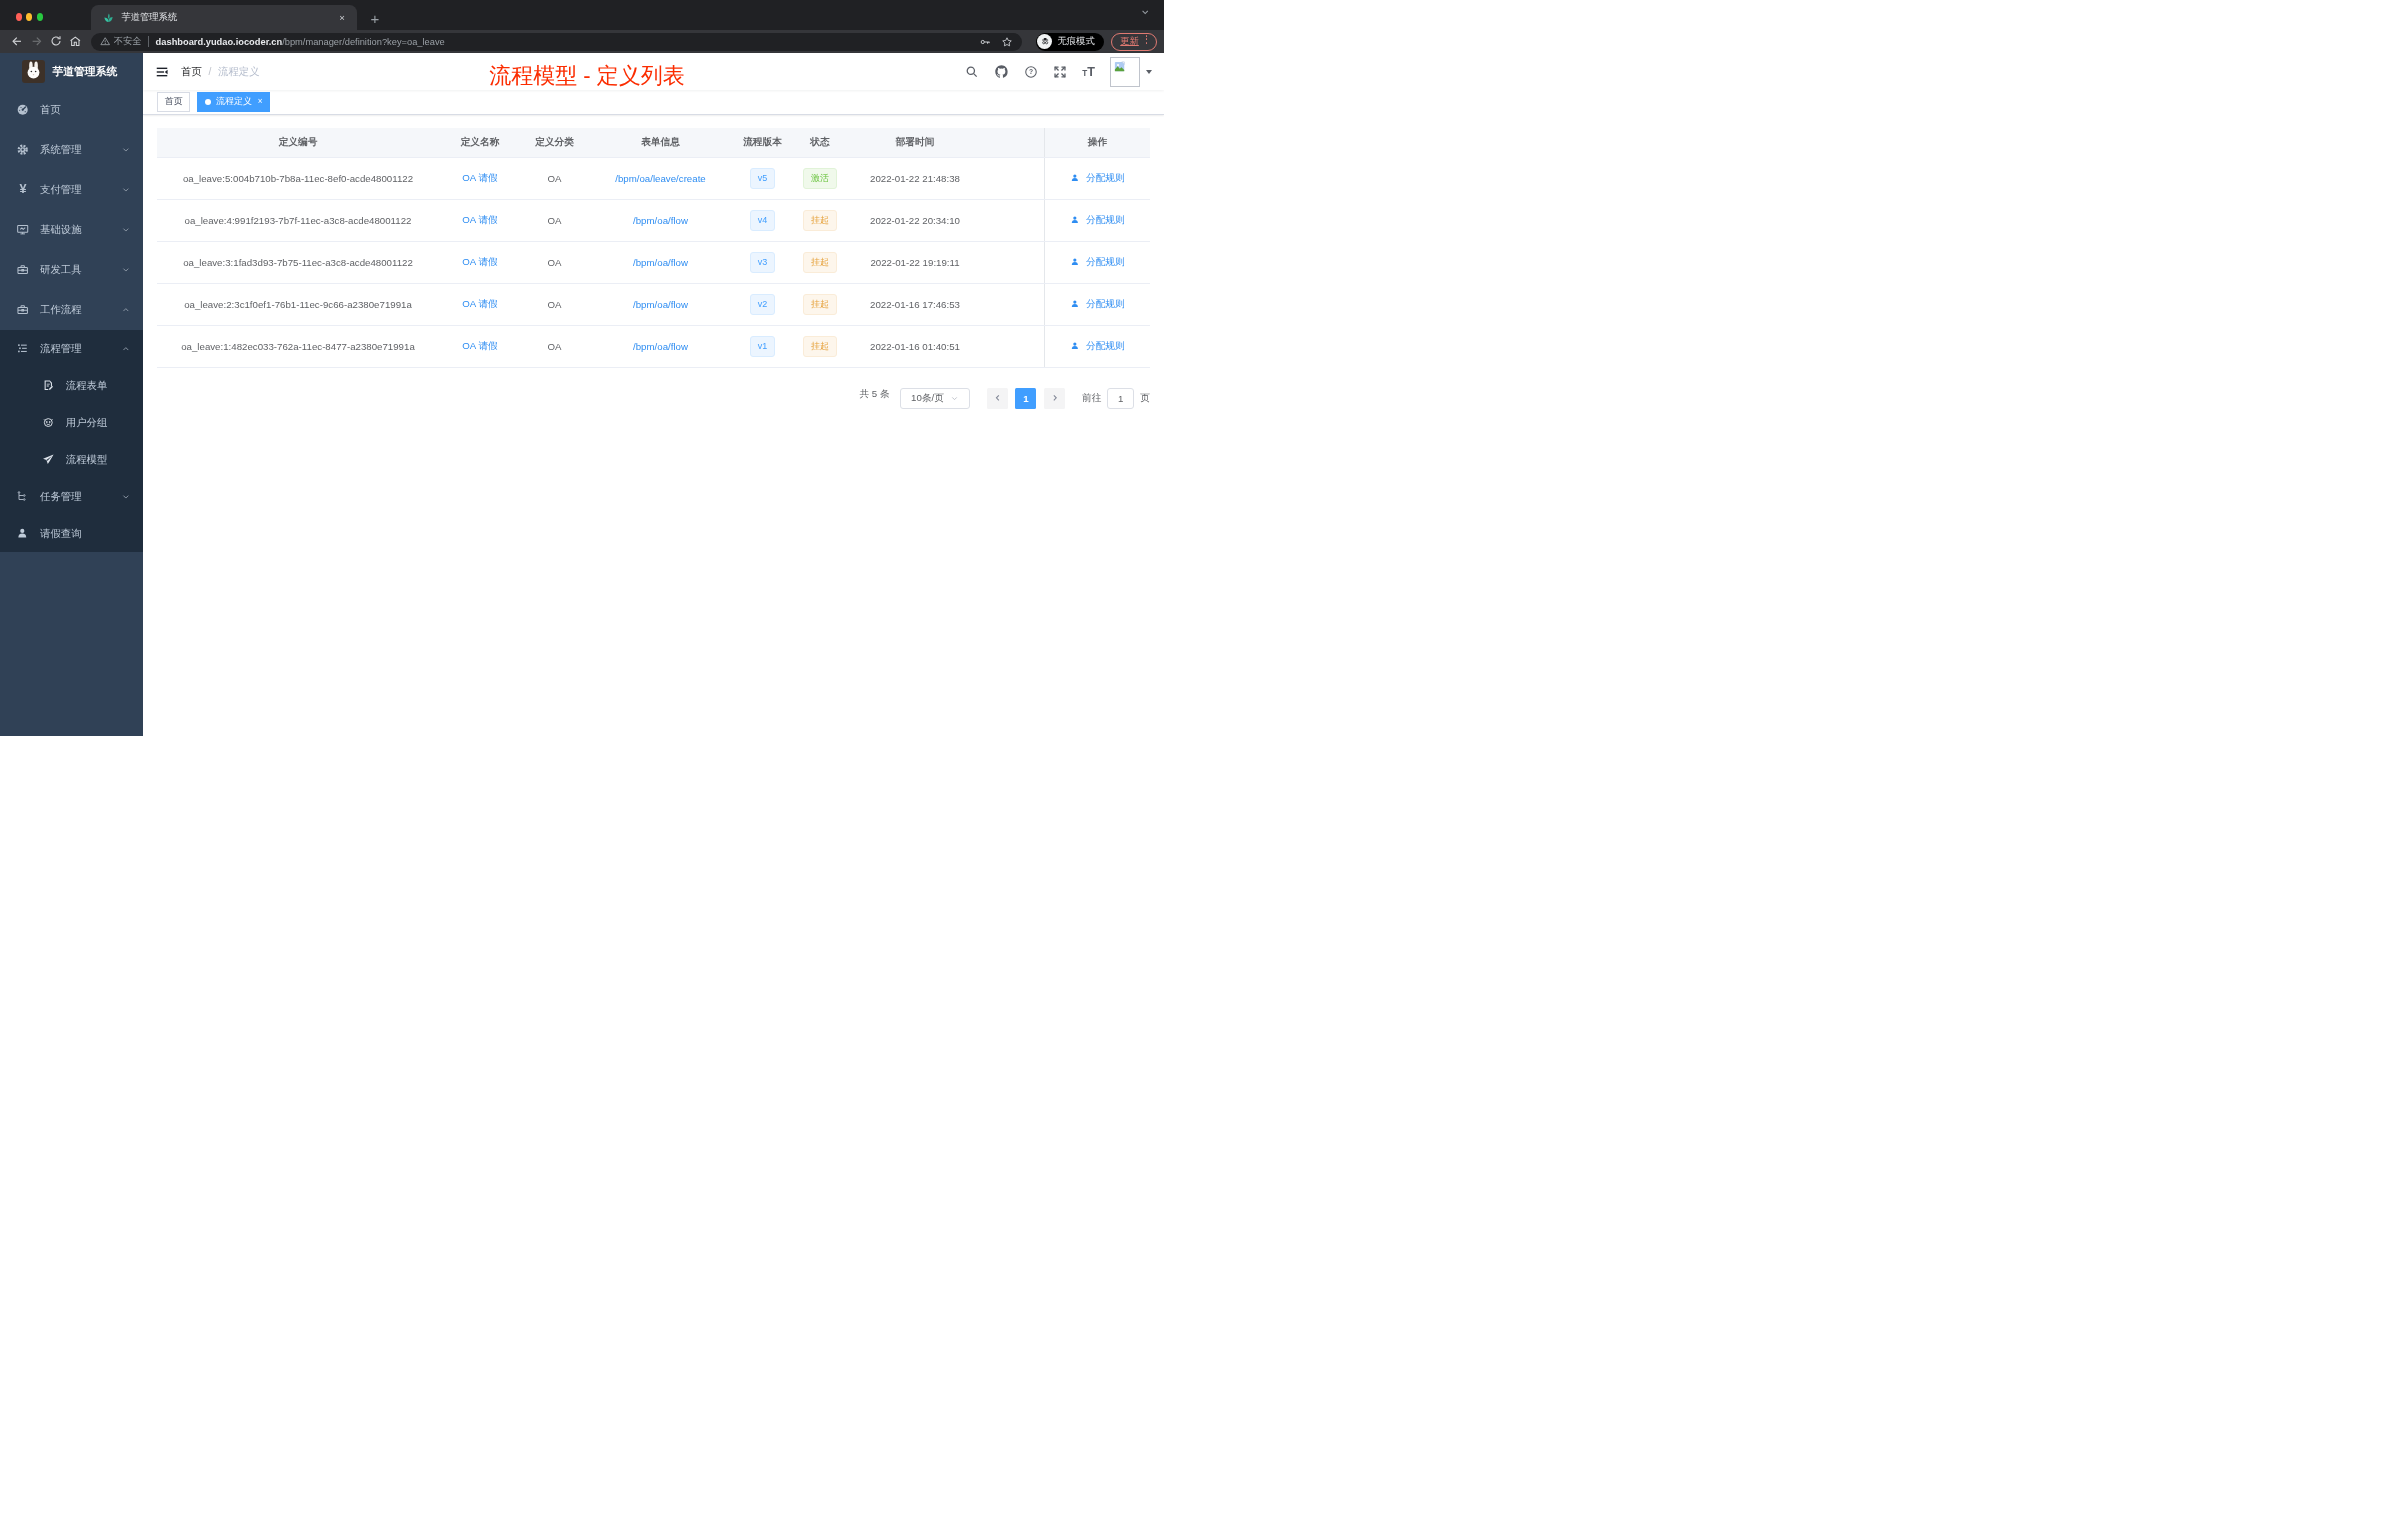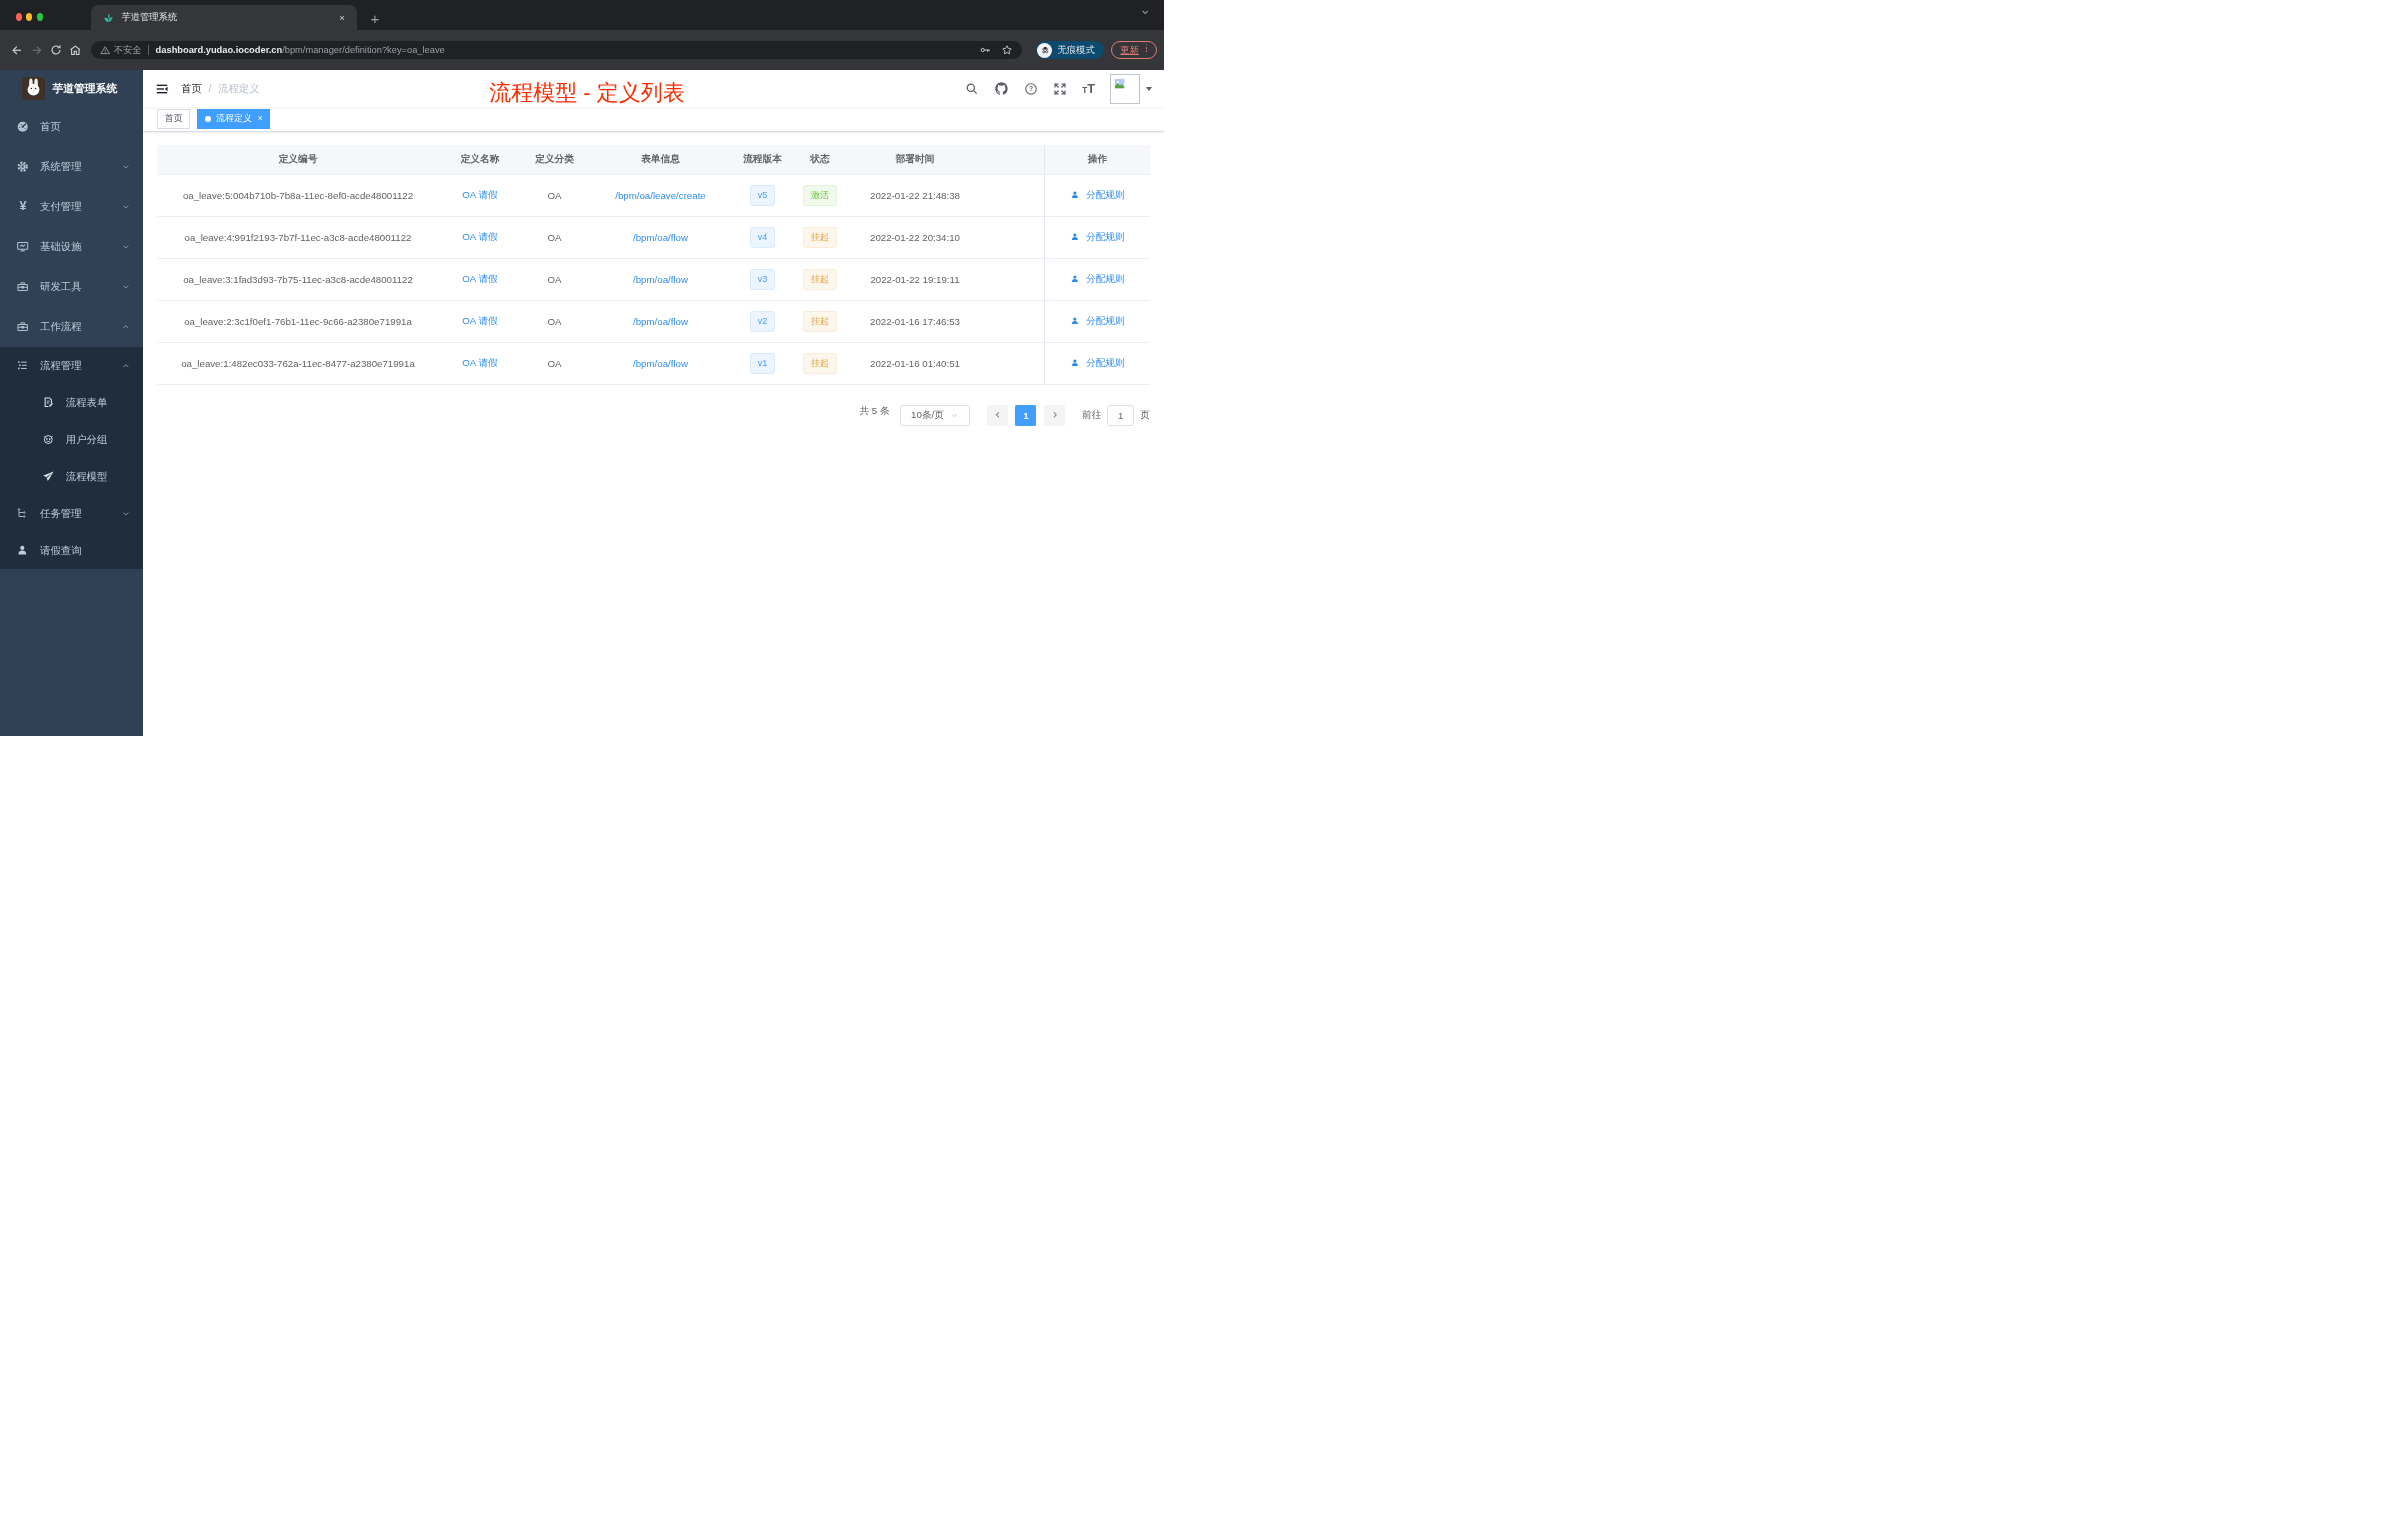--- a/index.html
+++ b/index.html
@@ -12,31 +12,31 @@
   .traffic { position:absolute; left:15.6px; top:13.4px; display:flex; gap:4.5px; }
   .traffic span { width:6px; height:7.4px; border-radius:50%; }
   .t-close { background:#ff5f57; } .t-min { background:#febc2e; } .t-max { background:#28c840; }
   .tab { margin-left:91px; width:266px; height:25px; background:#35363a; border-radius:7.4px 7.4px 0 0;
          display:flex; align-items:center; padding:0 9px 0 12px; color:#e8eaed; font-size:9.3px; }
   .tab-title { margin-left:7.4px; flex:1; white-space:nowrap; overflow:hidden; }
   .tab-close { color:#c7cace; font-size:9.7px; padding:0 3px; }
   .newtab { color:#9aa0a6; font-size:15px; font-weight:300; margin:0 0 4.5px 13.4px; line-height:1; }
   .tabsearch { position:absolute; right:13.4px; top:7.4px; color:#9aa0a6; }
 
-  .toolbar { height:40px; background:#35363a; display:flex; align-items:center; padding:0 7.4px; }
+  .toolbar { height:23px; background:#35363a; display:flex; align-items:center; padding:0 7.4px; }
   .navbtn { width:19.3px; height:19.3px; display:flex; align-items:center; justify-content:center; color:#d2d4d7; }
   .navbtn.disabled { color:#6e7073; }
   .urlbar { flex:1; height:18px; margin:0 6px; background:#202124; border-radius:9px;
             display:flex; align-items:center; padding:0 9px; font-size:9.3px; color:#9aa0a6; }
   .url-sec { display:flex; align-items:center; gap:3.7px; }
   .url-div { width:0.7px; height:10.4px; background:#5f6368; margin:0 6.7px; }
   .url-host { color:#e8eaed; font-weight:bold; }
   .url-path { color:#9aa0a6; }
   .url-right { margin-left:auto; display:flex; align-items:center; gap:10.4px; color:#c7cace; }
-  .incog { display:flex; align-items:center; gap:5.2px; background:#0c4a6e; border-radius:9px;
+  .incog { display:flex; align-items:center; gap:5.2px; background:#000000; border-radius:9px;
            padding:1.5px 9px 1.5px 1.5px; color:#e8eaed; font-size:9.3px; margin:0 7.4px; }
   .incog-circle { width:15px; height:15px; border-radius:50%; background:#f1f3f4;
                   display:flex; align-items:center; justify-content:center; }
   .update-pill { display:flex; gap:6.7px; border:1.1px solid #e07a72; color:#e07a72;
                  border-radius:9.7px; padding:1.5px 8.2px; font-size:9.3px;text-decoration:underline; }
   .vdots { display:flex; flex-direction:column; gap:1.5px; }
   .vdots i { width:1.9px; height:1.9px; border-radius:50%; background:#e07a72; }
 
   
   .app { display:flex; height:683px; }

